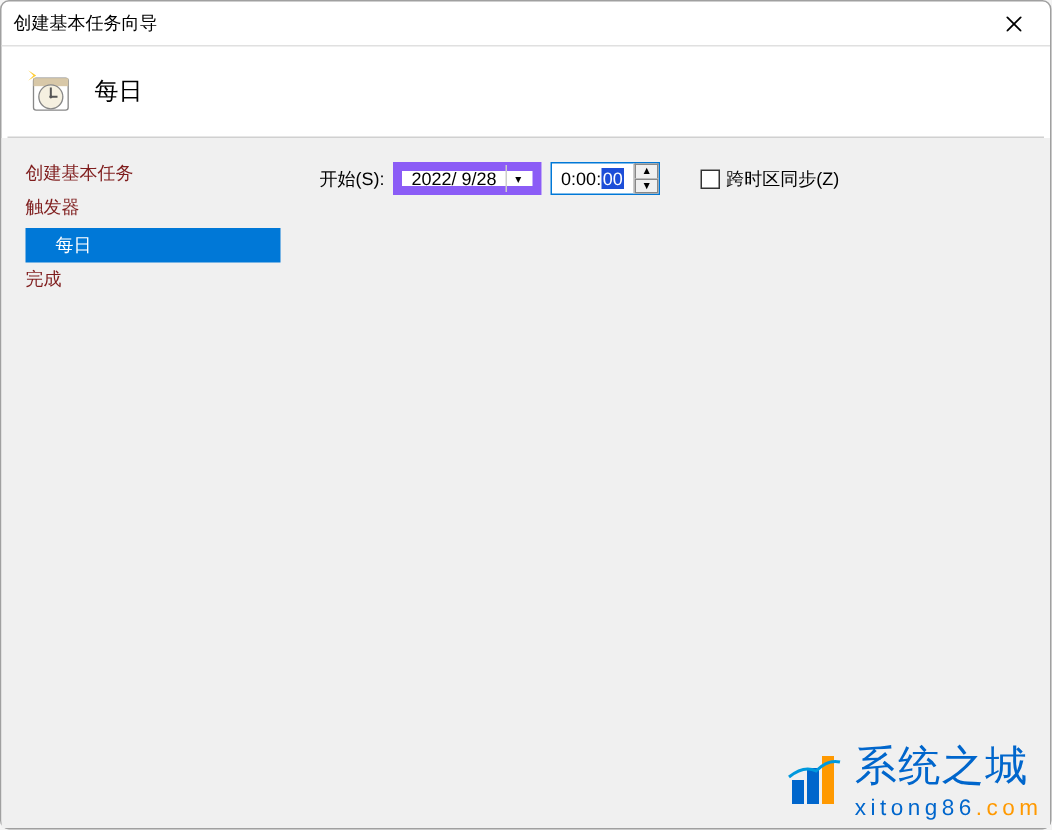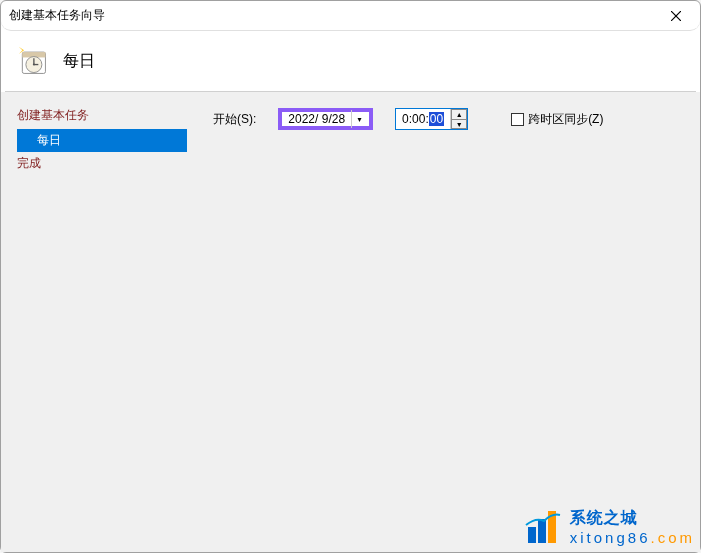--- a/index.html
+++ b/index.html
@@ -25,21 +25,20 @@
       display: flex;
       flex-direction: column;
     }
     .titlebar {
       height: 30px;
       display: flex;
       align-items: center;
       padding: 0 8px;
       border-bottom: 1px solid #e0e0e0;
       position: relative;
-      border-radius: 10px;
     }
     .titlebar-title {
       font-size: 12px;
       color: #000;
     }
     .close-btn {
       position: absolute;
       right: 4px;
       top: 2px;
       width: 40px;
@@ -102,32 +101,32 @@
       margin-left: 0;
       width: 170px;
     }
     .main-panel {
       flex: 1;
       padding: 16px 12px;
     }
     .form-row {
       display: flex;
       align-items: center;
-      gap: 22px;
+      gap: 6px;
       margin-bottom: 16px;
       font-size: 12px;
       color: #000;
     }
     .label {
       font-size: 12px;
     }
     .date-input {
       display: inline-flex;
       align-items: center;
-      border: 4px solid #8b5cf6;
+      border: 6px solid #8b5cf6;
       background: #fff;
       height: 22px;
       padding: 0 2px 0 6px;
       font-size: 12px;
       gap: 6px;
     }
     .date-dropdown {
       width: 16px;
       height: 18px;
       display: flex;
@@ -207,22 +206,22 @@
     }
     .watermark-icon {
       width: 40px;
       height: 40px;
     }
     .watermark-text {
       display: flex;
       flex-direction: column;
     }
     .watermark-main {
-      font-size: 16px;
-      font-weight: bold;
+      font-size: 28px;
+      font-weight: normal;
       color: #0066cc;
       letter-spacing: 1px;
     }
     .watermark-sub {
       font-size: 15px;
       color: #0066cc;
       letter-spacing: 3px;
     }
     .watermark-sub .orange {
       color: #ff9900;
@@ -255,20 +254,21 @@
       </svg>
     </div>
     <span class="header-title">每日</span>
   </div>
 
   <div class="divider"></div>
 
   <div class="content-area">
     <div class="sidebar">
       <div class="sidebar-item">创建基本任务</div>
+      <div class="sidebar-item">触发器</div>
       <div class="sidebar-item sub selected">每日</div>
       <div class="sidebar-item">完成</div>
     </div>
 
     <div class="main-panel">
       <div class="form-row">
         <span class="label">开始(S):</span>
         <div class="date-input">
           <span>2022/ 9/28</span>
           <div class="date-dropdown">

